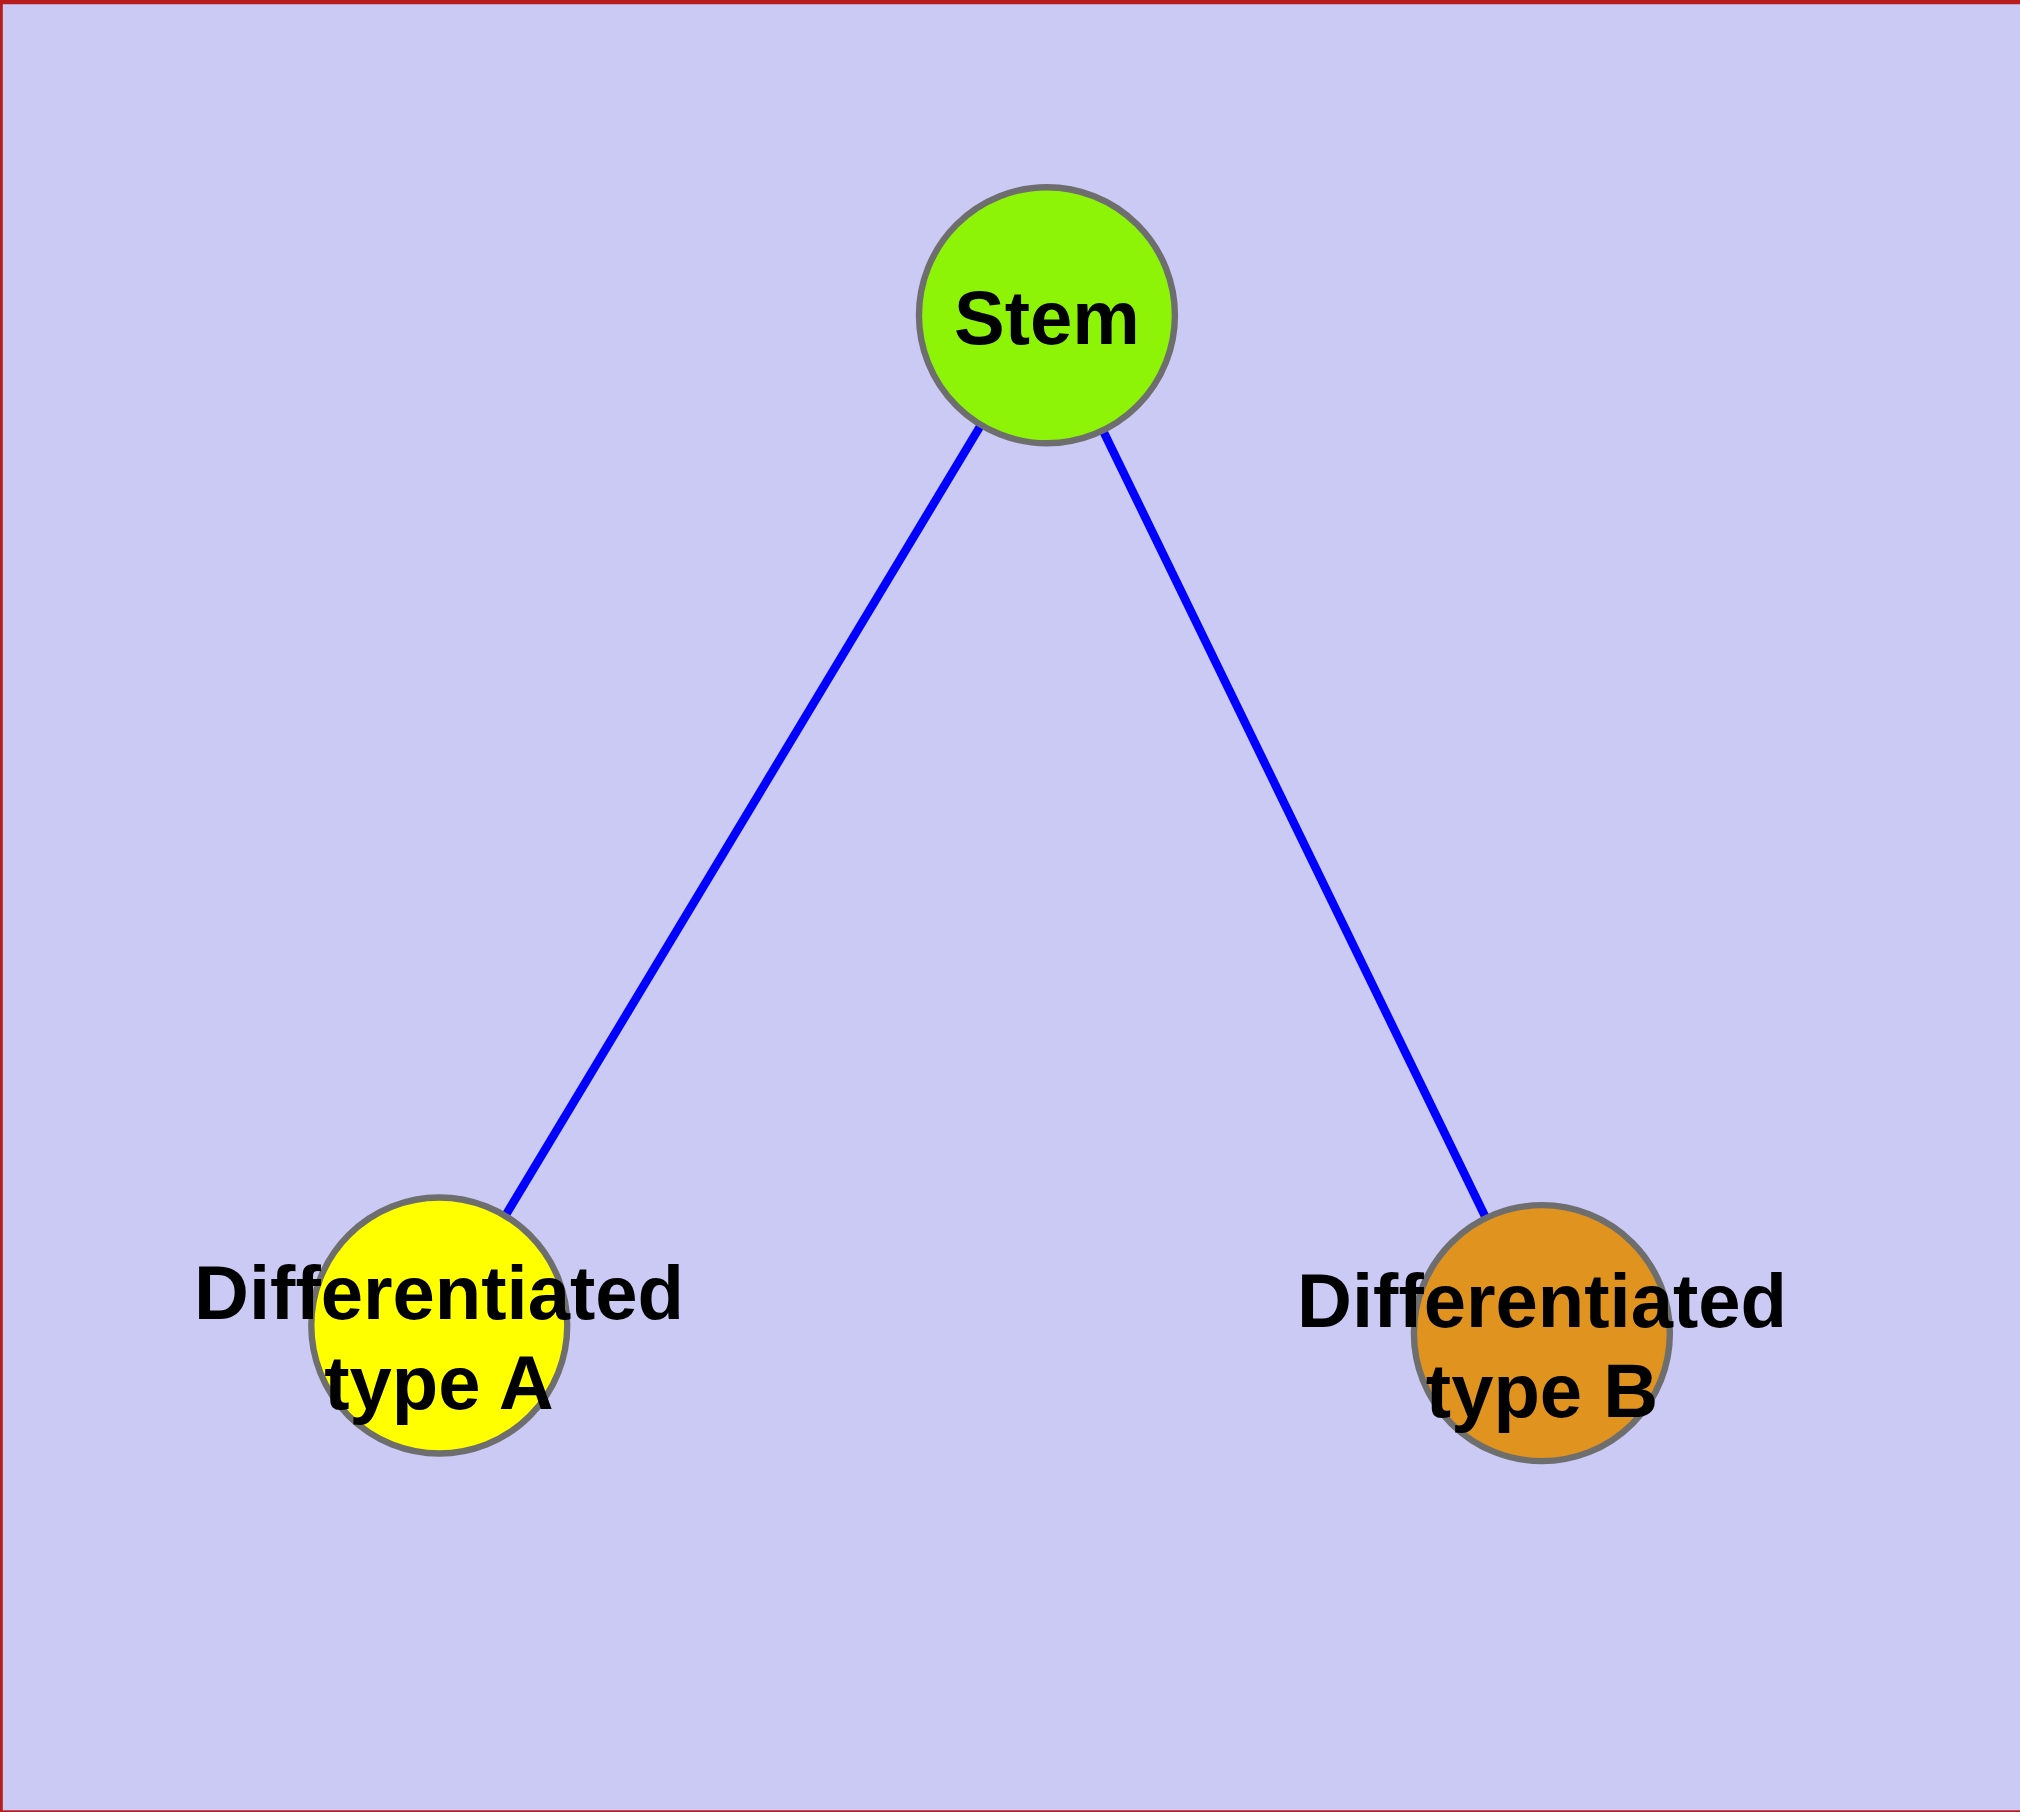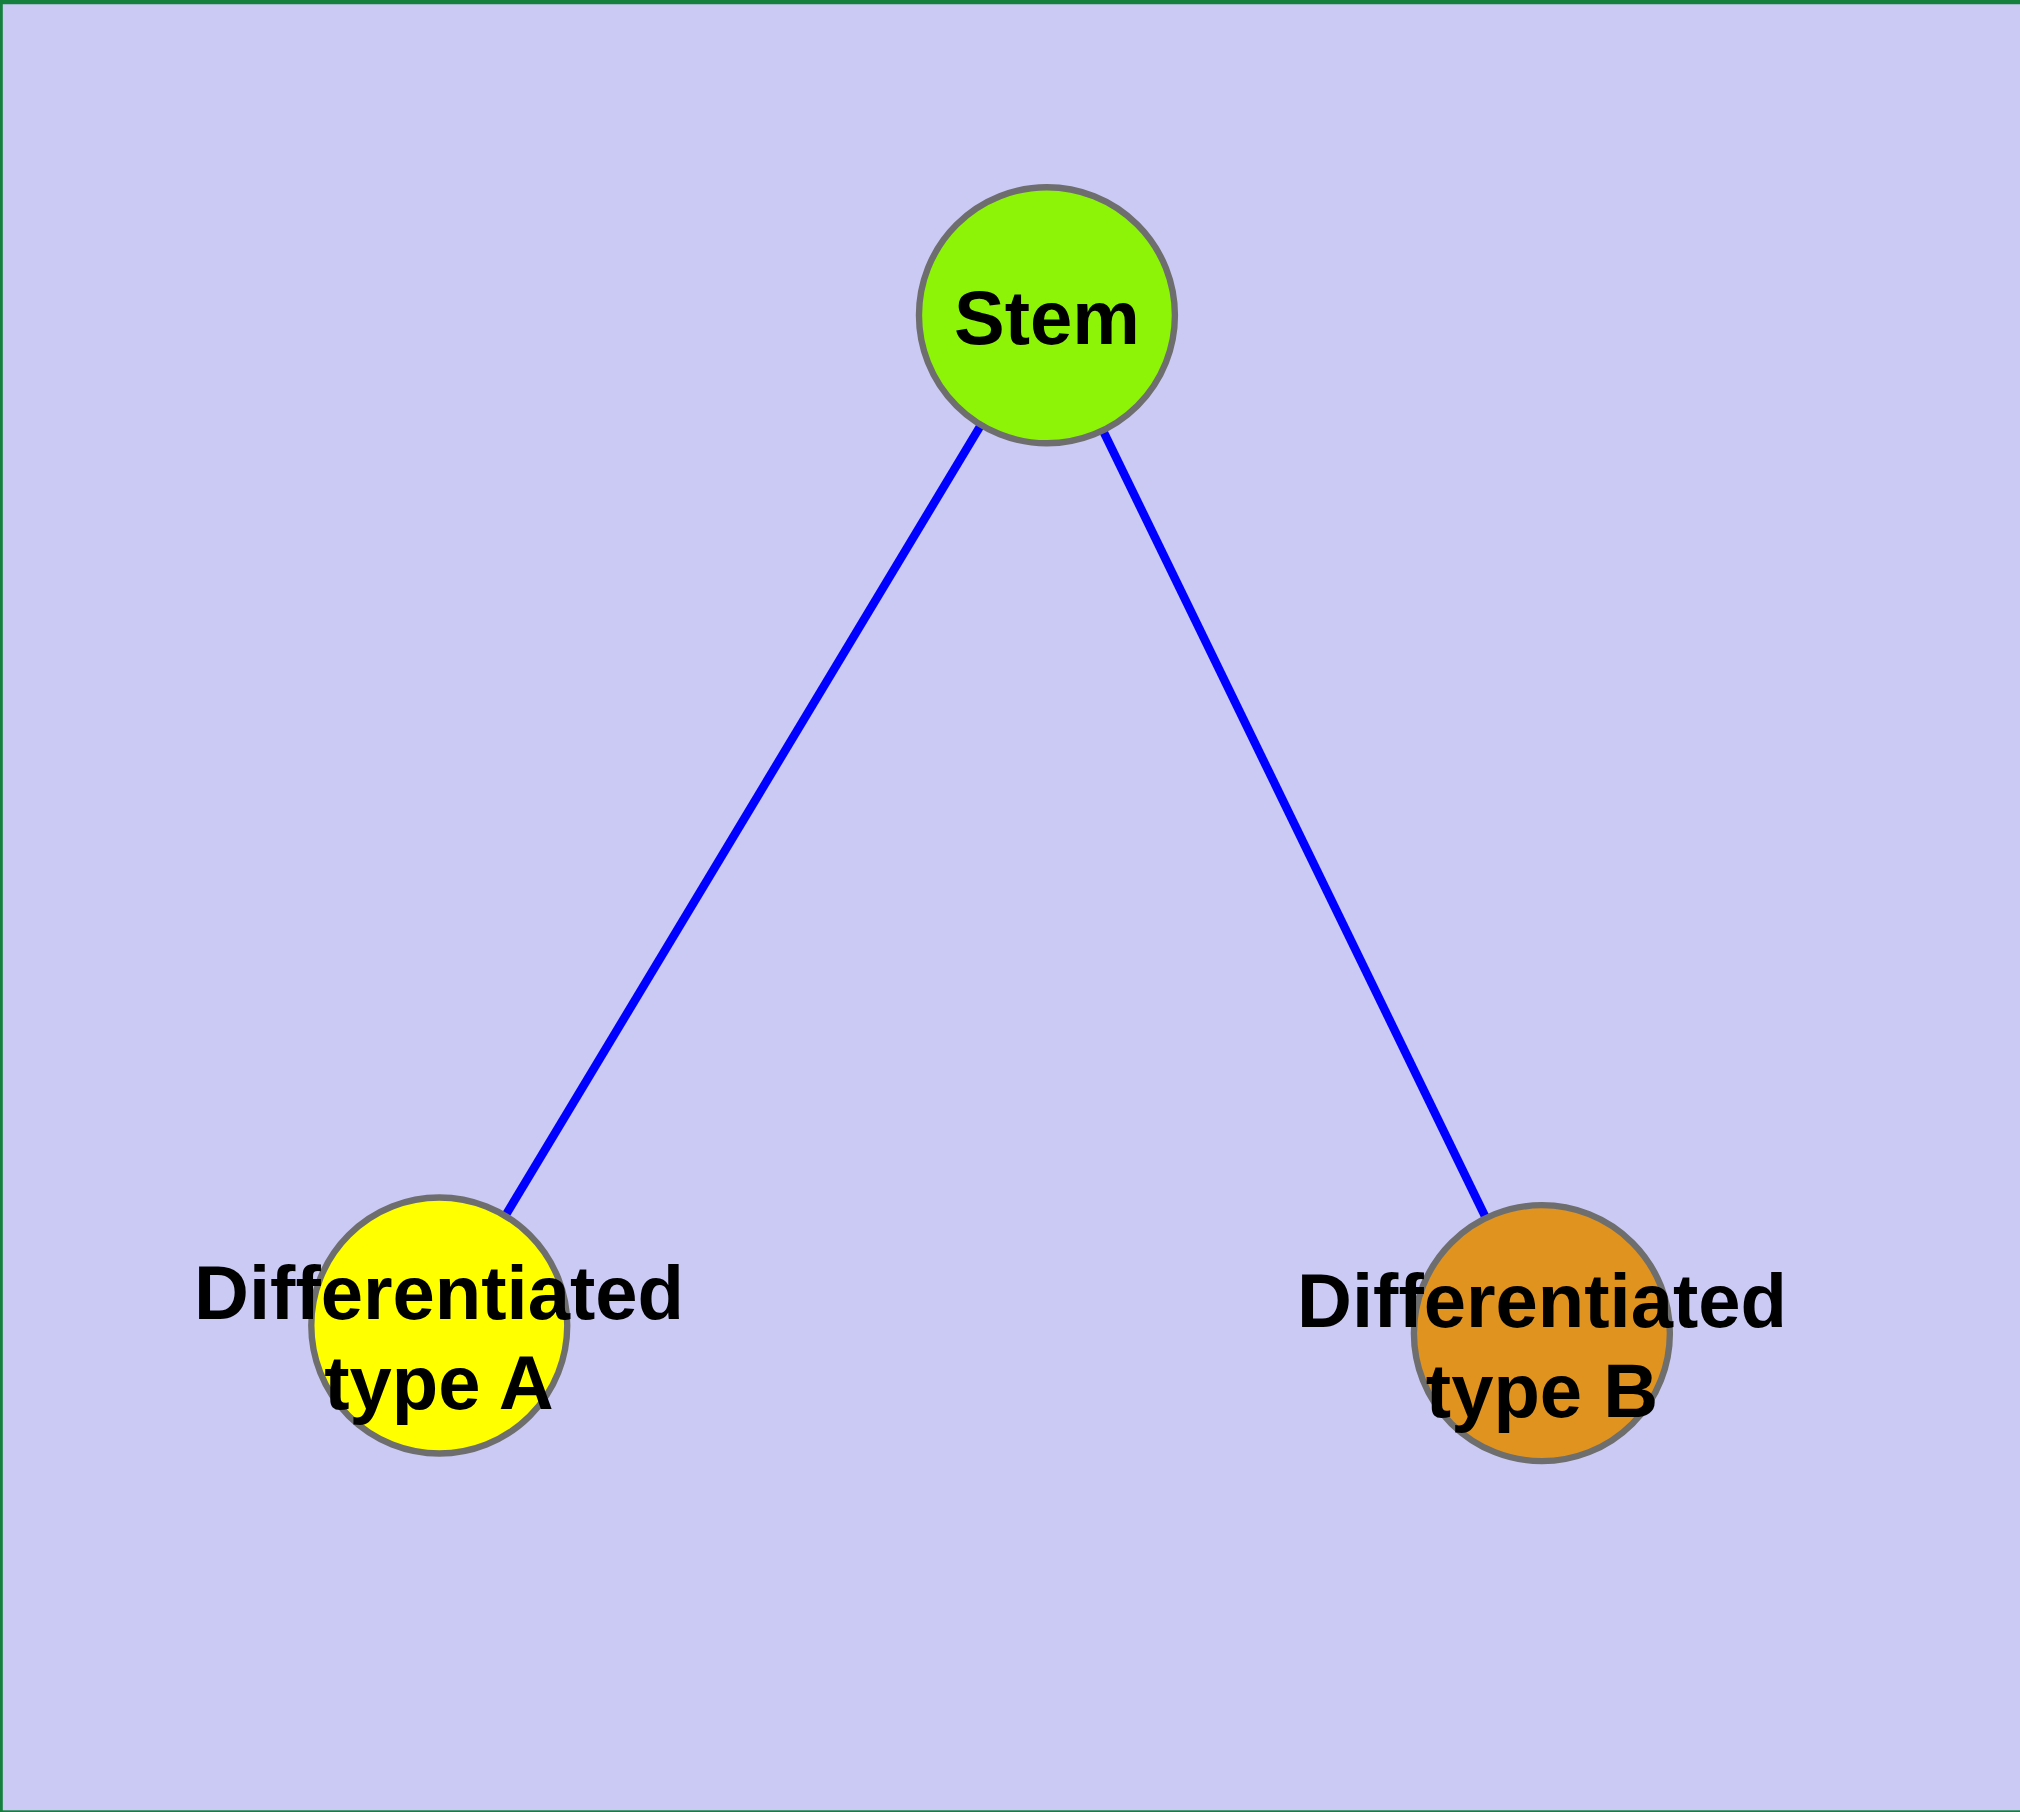--- a/index.html
+++ b/index.html
@@ -5,21 +5,21 @@
   html, body {
     margin: 0;
     padding: 0;
     background: #ffffff;
     font-family: "Liberation Sans", sans-serif;
   }
   .stage {
     position: relative;
     width: 2021px;
     height: 1812px;
-    background: #15803d;
+    background: #b91c1c;
     overflow: hidden;
   }
   .graph-svg {
     position: absolute;
     left: 0;
     top: 0;
     width: 2021px;
     height: 1812px;
     display: block;
   }

